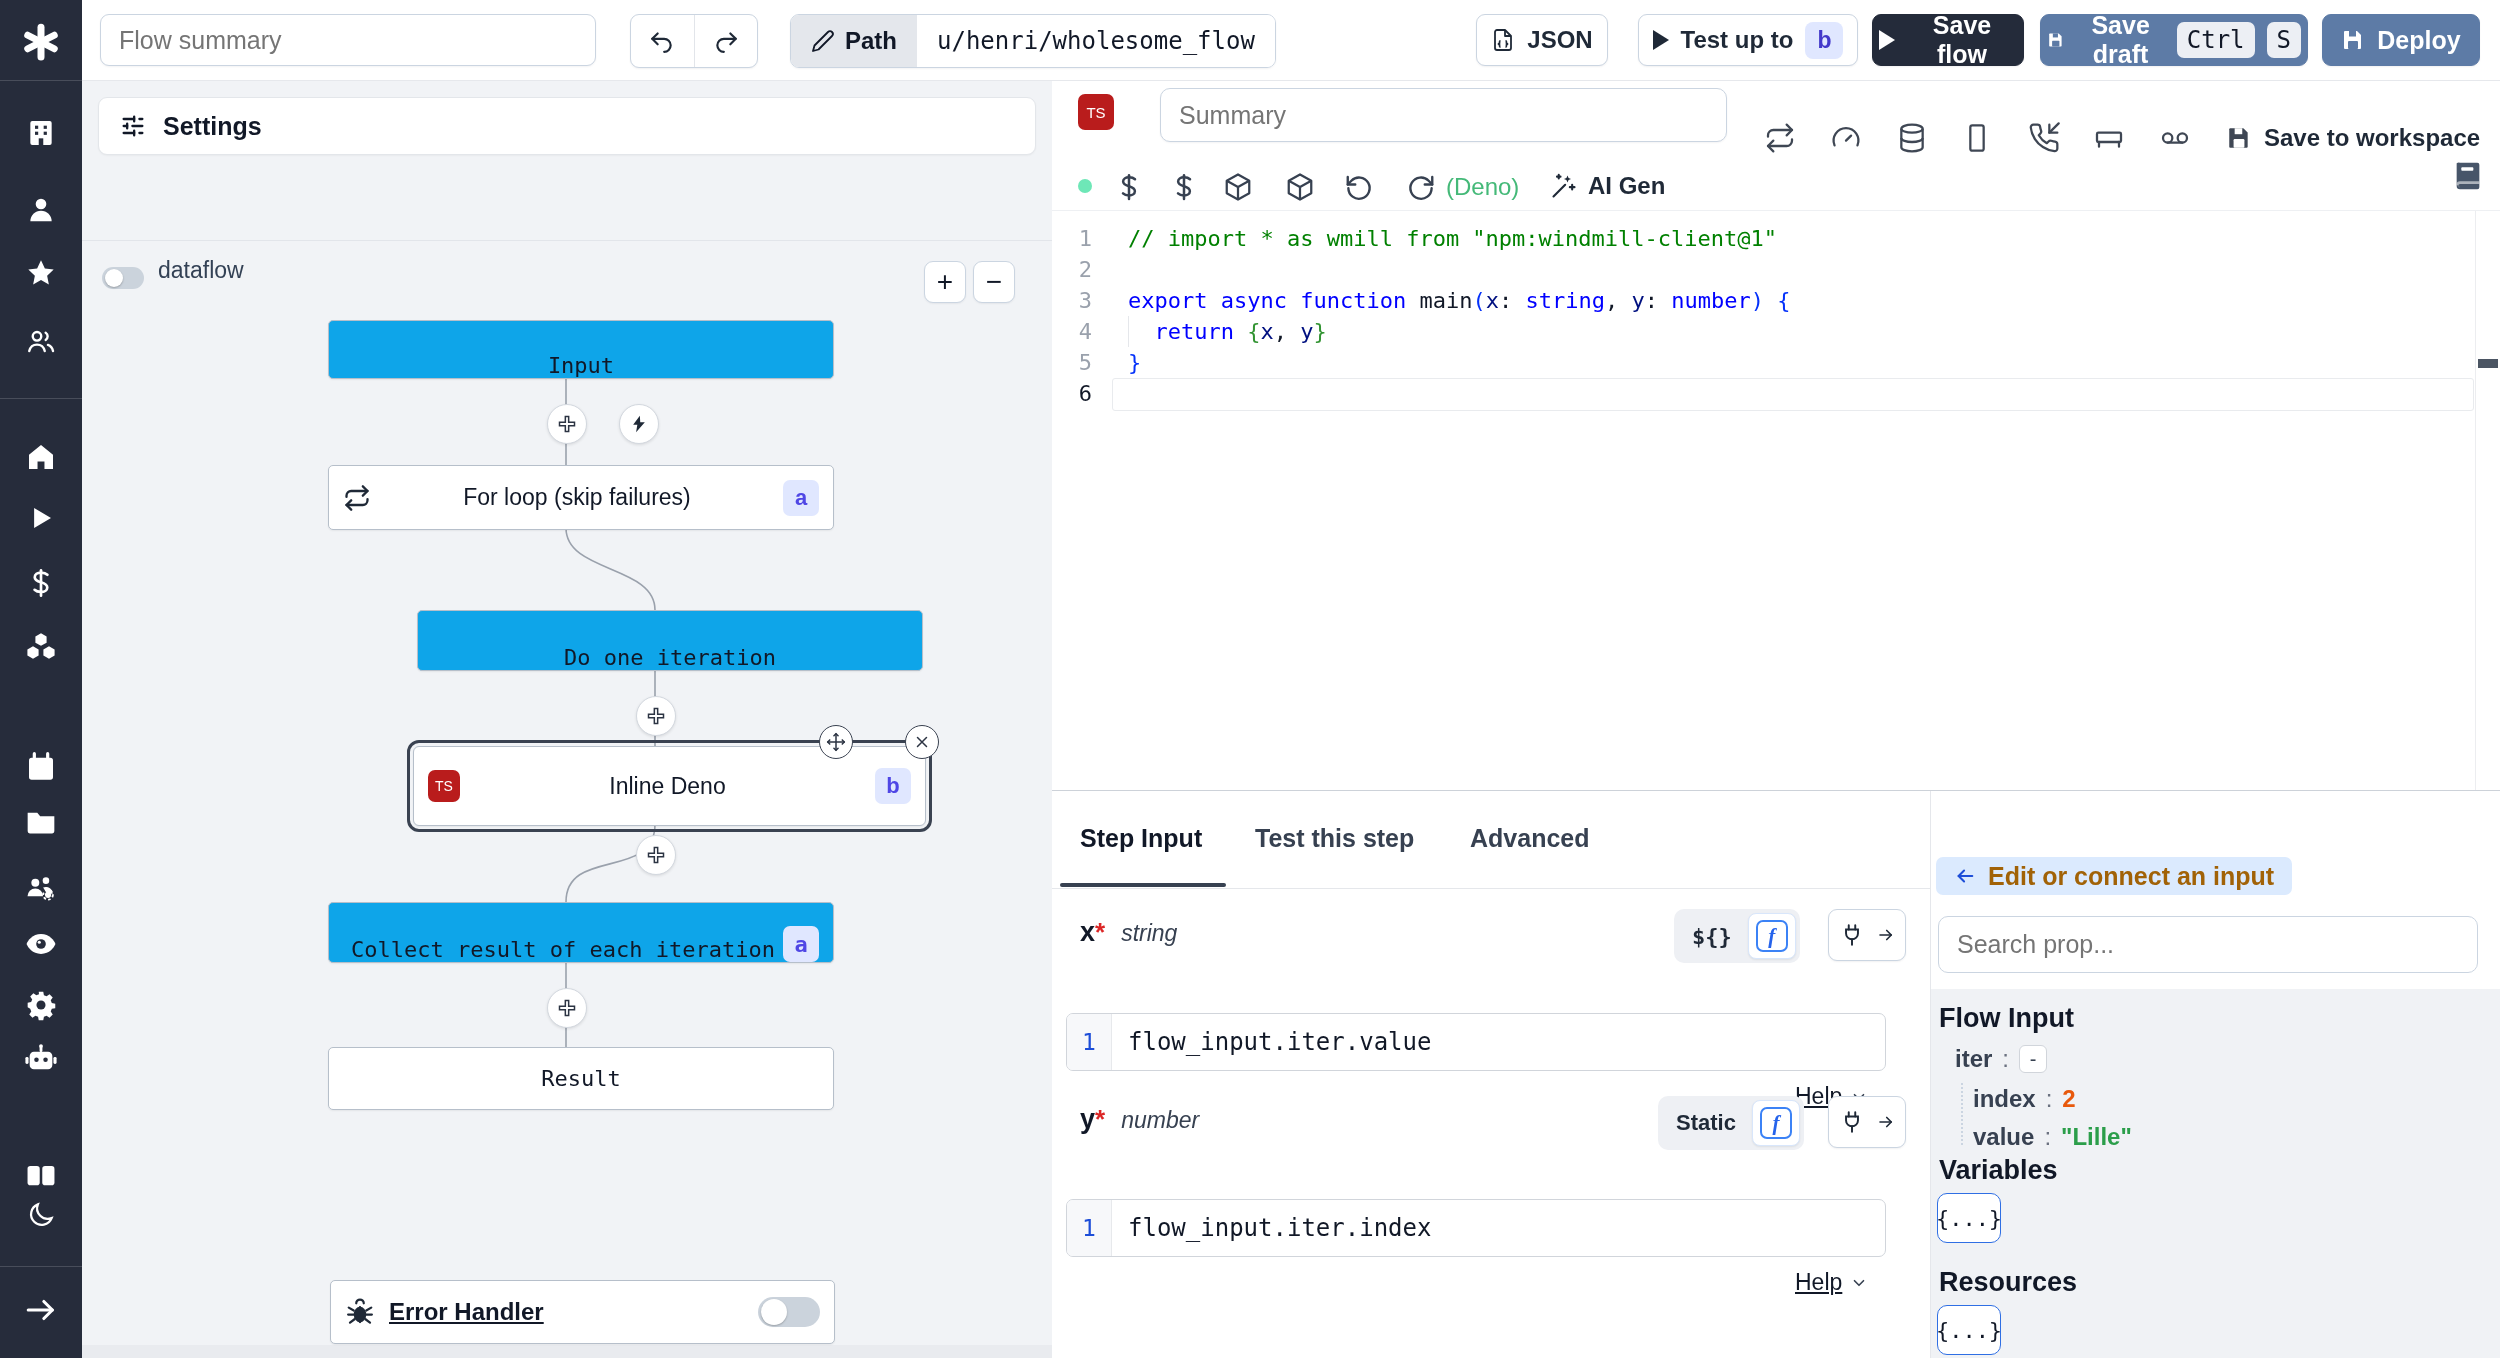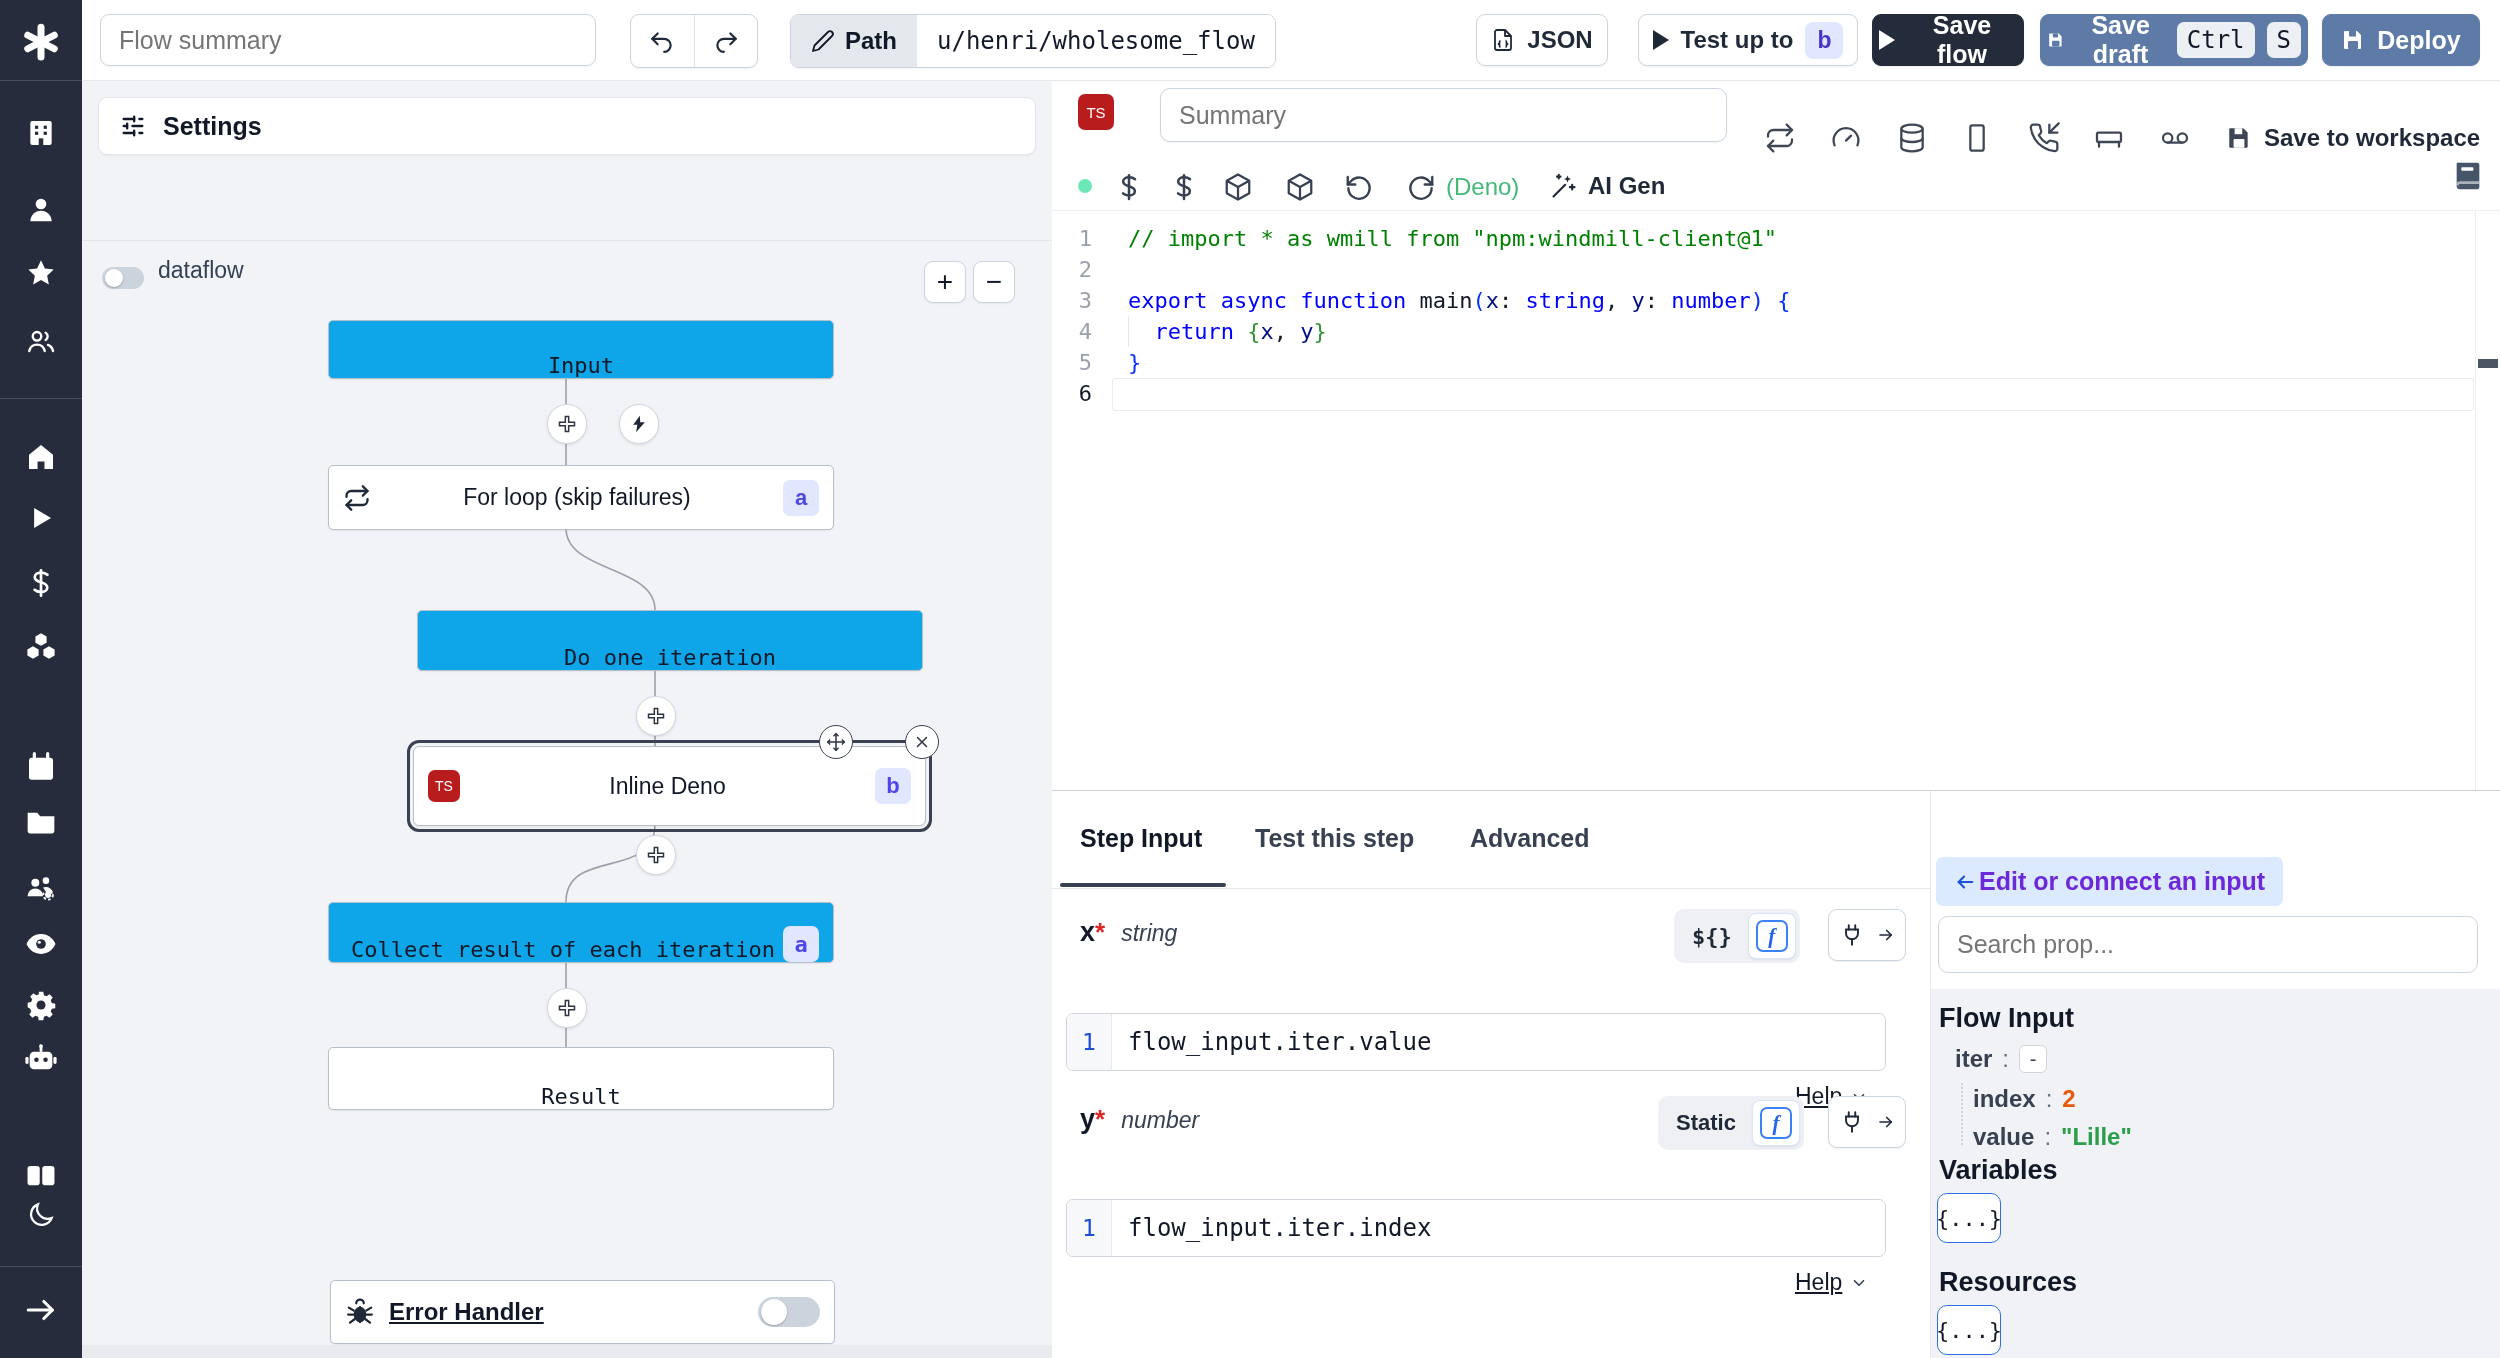--- a/index.html
+++ b/index.html
@@ -73,21 +73,21 @@
   .f-ic{width:28px;height:28px;border:2px solid #3b82f6;border-radius:7px;color:#2563eb;font-family:"Liberation Serif",serif;font-style:italic;font-weight:700;font-size:21px;display:flex;align-items:center;justify-content:center;}
   .plug-btn{position:absolute;width:78px;height:52px;}
   .code-input{position:absolute;border:1px solid #d1d5db;border-radius:7px;overflow:hidden;display:flex;background:#fff;}
   .ci-gutter{width:44px;background:#f7f8fa;border-right:1px solid #e7e9ec;display:flex;align-items:center;justify-content:center;font-family:"DejaVu Sans Mono",monospace;font-size:23px;color:#1d4ed8;}
   .ci-code{flex:1;display:flex;align-items:center;padding-left:16px;font-family:"DejaVu Sans Mono",monospace;font-size:24px;color:#111827;}
   .help{position:absolute;display:flex;align-items:center;gap:8px;cursor:pointer;font-size:23px;color:#111827;}
   .help u{text-decoration:underline;}
 
   
   .v-divider{position:absolute;left:878px;top:0;width:1px;height:568px;background:#e5e7eb;}
-  .edit-pill{position:absolute;left:884px;top:66px;height:49px;background:#dbeafe;color:#6d28d9;border-radius:7px;display:flex;align-items:center;gap:3px;padding:0 18px;font-size:25px;font-weight:600;cursor:pointer;}
+  .edit-pill{position:absolute;left:884px;top:66px;height:38px;background:#dbeafe;color:#a16207;border-radius:7px;display:flex;align-items:center;gap:12px;padding:0 18px;font-size:25px;font-weight:600;cursor:pointer;}
   .search-input{position:absolute;left:886px;top:125px;width:502px;height:55px;border:1px solid #cbd5e1;border-radius:10px;font-size:25px;color:#111827;padding:0 18px;outline:none;font-family:"Liberation Sans",sans-serif;}
   .gray-zone{position:absolute;left:879px;top:198px;width:569px;height:370px;background:#f0f2f5;}
   .sec-title{font-size:27px;font-weight:700;color:#111827;}
   .tree-row{display:flex;align-items:center;gap:10px;font-size:24px;color:#374151;}
   .tree-key{font-weight:600;color:#374151;}
   .tree-colon{color:#6b7280;}
   .collapse-box{width:26px;height:26px;border:1px solid #d1d5db;border-radius:6px;background:#fff;display:flex;align-items:center;justify-content:center;font-size:20px;color:#374151;cursor:pointer;}
   .val-orange{color:#e8590c;font-weight:700;}
   .val-green{color:#2b9e4a;font-weight:700;}
   .obj-btn{position:absolute;width:62px;height:48px;background:#fff;border:1.6px solid #2f6fe4;border-radius:10px;display:flex;align-items:center;justify-content:center;font-family:"DejaVu Sans Mono",monospace;font-size:22px;color:#111827;cursor:pointer;}
@@ -386,21 +386,21 @@
         <span class="nlabel">Collect result of each iteration</span>
         <span class="node-badge">a</span>
       </div>
 
       <div class="plus-circle" style="left:465px;top:747px;">
           <svg width="20" height="20" viewBox="0 0 24 24">
             <path d="M10 3h4v7h7v4h-7v7h-4v-7H3v-4h7z" fill="#fff" stroke="#2c3443" stroke-width="1.8"></path>
           </svg>
         </div>
 
-      <div class="flow-node snode" style="left:246px;top:806px;width:476px;height:61px;align-items:flex-end;">
+      <div class="flow-node snode" style="left:246px;top:806px;width:476px;height:61px;">
           <span class="nlabel mono">Result</span>
         </div>
 
       <div class="flow-node snode" style="left:248px;top:1039px;width:475px;height:62px;font-family:'Liberation Sans',sans-serif;z-index:3;text-decoration:underline;">
         <svg width="30" height="30" viewBox="0 0 24 24">
             <g fill="none" stroke="#1f2937" stroke-width="1.8" stroke-linecap="round">
               <path d="M9 5a3 3 0 0 1 6 0"></path>
               <path d="M12 8v12M3 8.5l4 2.3M21 8.5l-4 2.3M2.5 14h4.7M21.5 14h-4.7M4 20.5l3.6-2.7M20 20.5l-3.6-2.7"></path>
             </g>
             <ellipse cx="12" cy="14" rx="5" ry="6.3" fill="#1f2937"></ellipse>

